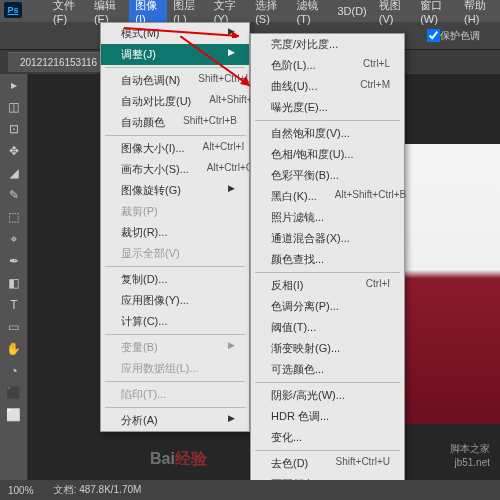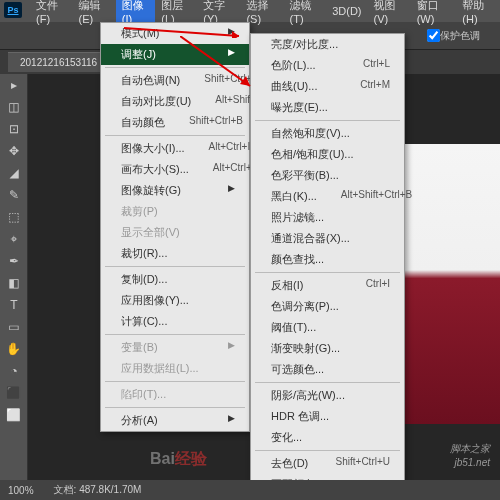--- a/index.html
+++ b/index.html
@@ -1,41 +1,41 @@
 <!DOCTYPE html>
 <html><head>
 <meta charset="utf-8">
 <style>
 * { margin: 0; padding: 0; box-sizing: border-box; font-family: "Microsoft YaHei", sans-serif; }
 body { background: #535353; width: 500px; height: 500px; overflow: hidden; position: relative; }
-.menubar { background: #535353; height: 22px; display: flex; align-items: center; padding-left: 30px; font-size: 11px; color: #ddd; }
+.menubar { background: #535353; height: 22px; display: flex; align-items: center; padding-left: 47px; font-size: 11px; color: #ddd; }
 .menubar span { padding: 3px 6px; cursor: pointer; }
 .logo-ps { position: absolute; left: 4px; top: 2px; width: 18px; height: 16px; background: #001e36; color: #31a8ff; font-size: 9px; font-weight: bold; text-align: center; line-height: 16px; border-radius: 2px; text-decoration: underline; }
 .toolbar-top { background: #424242; height: 28px; border-bottom: 1px solid #222; display: flex; align-items: center; gap: 8px; padding-left: 10px; font-size: 10px; color: #ccc; }
 .tab-bar { background: #3a3a3a; height: 24px; display: flex; align-items: center; padding-left: 8px; }
 .tab { background: #525252; color: #ddd; font-size: 10px; padding: 4px 12px; border-top: 1px solid #666; }
 .workspace { display: flex; height: calc(500px - 74px - 20px); }
 .tools-left { background: #535353; width: 28px; display: flex; flex-direction: column; border-right: 1px solid #333; }
 .tool { width: 24px; height: 20px; margin: 1px 2px; color: #ccc; font-size: 12px; text-align: center; line-height: 20px; cursor: pointer; }
 .canvas-area { flex: 1; background: #262626; position: relative; }
 .photo { position: absolute; right: 0; top: 70px; width: 95px; height: 280px; background: linear-gradient(180deg, #f5f5f5 0%, #f0f0f0 45%, #8b1a2b 48%, #6b0f1f 100%); }
 .statusbar { position: absolute; bottom: 0; left: 0; right: 0; height: 20px; background: #424242; color: #ccc; font-size: 10px; display: flex; align-items: center; padding-left: 8px; gap: 20px; margin-top: 9px; }
 .dropdown { position: absolute; background: #e8e8e8; border: 1px solid #999; box-shadow: 2px 2px 6px rgba(0,0,0,0.4); font-size: 11px; color: #333; }
-.dropdown-item { padding: 3px 14px 3px 20px; display: flex; justify-content: space-between; gap: 24px; white-space: nowrap; cursor: pointer; }
-.dropdown-item.highlighted { background: #14532d; color: #fff; }
+.dropdown-item { padding: 3px 14px 3px 20px; display: flex; justify-content: space-between; gap: 18px; white-space: nowrap; cursor: pointer; }
+.dropdown-item.highlighted { background: #0f766e; color: #fff; }
 .dropdown-item.disabled { color: #999; }
 .dropdown-sep { height: 1px; background: #bbb; margin: 2px 4px; }
 .dropdown-item .arrow { font-size: 9px; }
 .menu1 { top: 22px; left: 100px; width: 150px; }
 .menu2 { top: 33px; left: 250px; width: 155px; }
 .shortcut { color: #555; font-size: 10px; text-align: right; }
 .arrow-red { position: absolute; pointer-events: none; }
 .arrow1 { top: 26px; left: 124px; width: 120px; height: 12px; }
 .arrow2 { top: 36px; left: 180px; width: 75px; height: 55px; }
-.watermark { position: absolute; right: 10px; bottom: 30px; color: #999; font-size: 10px; text-align: right; line-height: 14px; font-style: italic; }
+.watermark { position: absolute; right: 10px; bottom: 30px; color: #999; font-size: 10px; text-align: right; line-height: 14px; }
 .baidu-wm { position: absolute; left: 130px; bottom: 30px; color: #bbb; font-size: 16px; font-weight: bold; opacity: 0.5; margin-left: 20px; }
 .protect-check { display: flex; align-items: flex-start; gap: 0; margin-left: auto; margin-right: 20px; }
 </style>
 </head>
 <body>
 
 <div class="logo-ps">Ps</div>
 
 <div class="menubar">
   <span>文件(F)</span>
@@ -117,25 +117,25 @@
       <span>画布大小(S)...</span>
       <span class="shortcut">Alt+Ctrl+C</span>
     </div>
     <div class="dropdown-item">
       <span>图像旋转(G)</span>
       <span class="arrow">▶</span>
     </div>
     <div class="dropdown-item disabled">
       <span>裁剪(P)</span>
     </div>
+    <div class="dropdown-item">
+      <span>裁切(R)...</span>
+    </div>
     <div class="dropdown-item disabled">
       <span>显示全部(V)</span>
-    </div>
-    <div class="dropdown-item">
-      <span>裁切(R)...</span>
     </div>
     <div class="dropdown-sep"></div>
     <div class="dropdown-item">
       <span>复制(D)...</span>
     </div>
     <div class="dropdown-item">
       <span>应用图像(Y)...</span>
     </div>
     <div class="dropdown-item">
       <span>计算(C)...</span>

